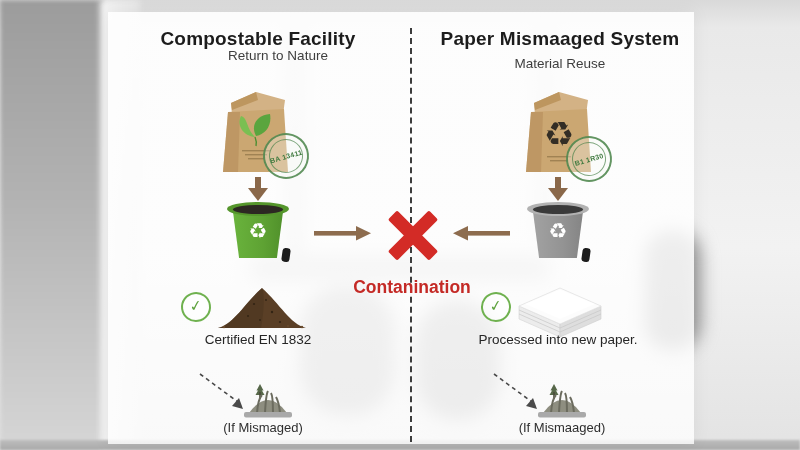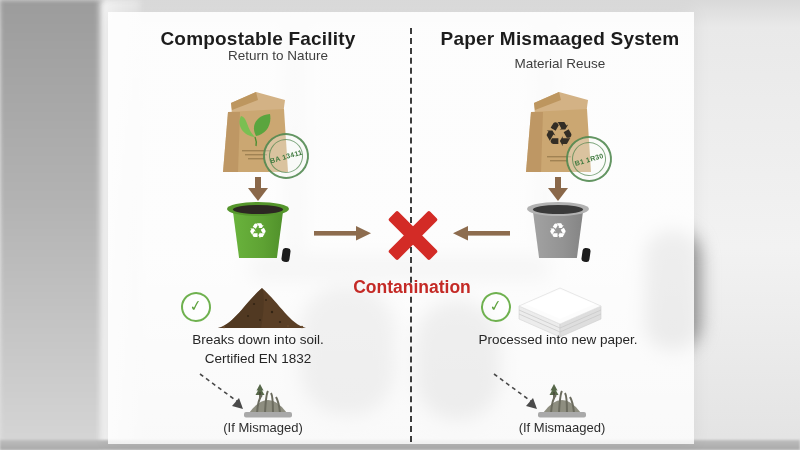--- a/index.html
+++ b/index.html
@@ -129,21 +129,20 @@
         <circle cx="66" cy="40" r="1.1"></circle>
         <circle cx="46" cy="38" r="0.9"></circle>
     </g>
     <g fill="#6a4b2d">
       <circle cx="10" cy="45" r="1.2"></circle>
         <circle cx="88" cy="45" r="1.2"></circle>
         <circle cx="74" cy="44" r="0.9"></circle>
     </g>
   </svg>
   <div class="result" style="left:143px;top:331px;">
-    <div>Breaks down into soil.</div>
     <div>Certified EN 1832</div>
   </div>
 
   <svg class="icon-abs" style="left:196px;top:371px;" width="56" height="44" viewBox="0 0 56 44">
     <line x1="4" y1="3" x2="42" y2="31" stroke="#4a4a4a" stroke-width="1.6" stroke-dasharray="4 3.5"></line>
     <polygon points="47,38 36,35 43,27" fill="#4a4a4a"></polygon>
   </svg>
   <svg class="icon-abs" style="left:239px;top:382px;" width="58" height="38" viewBox="0 0 58 38">
     <polygon points="21,2 17.5,8.5 24.5,8.5" fill="#57684a"></polygon>
     <polygon points="21,5 16.5,13 25.5,13" fill="#57684a"></polygon>

